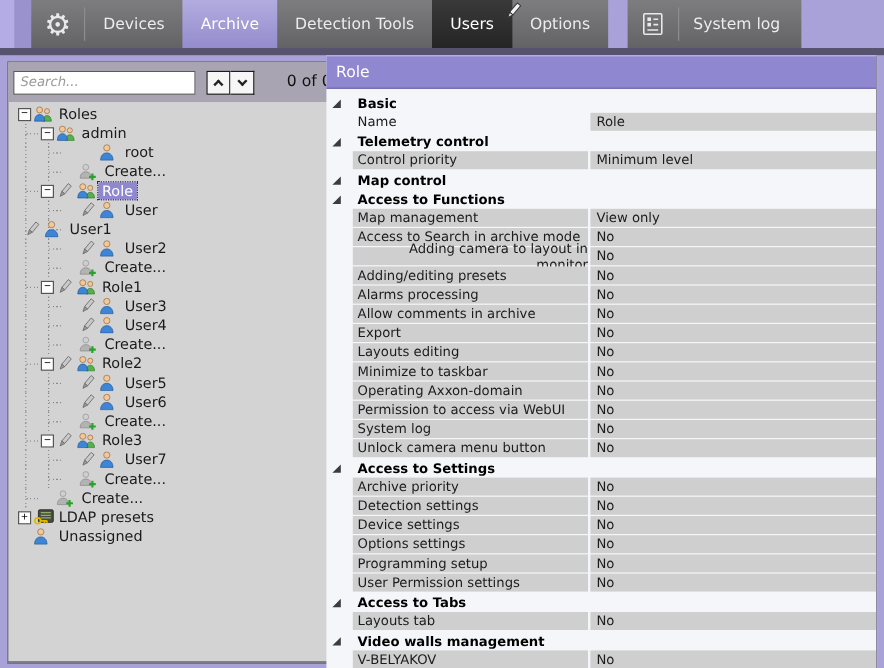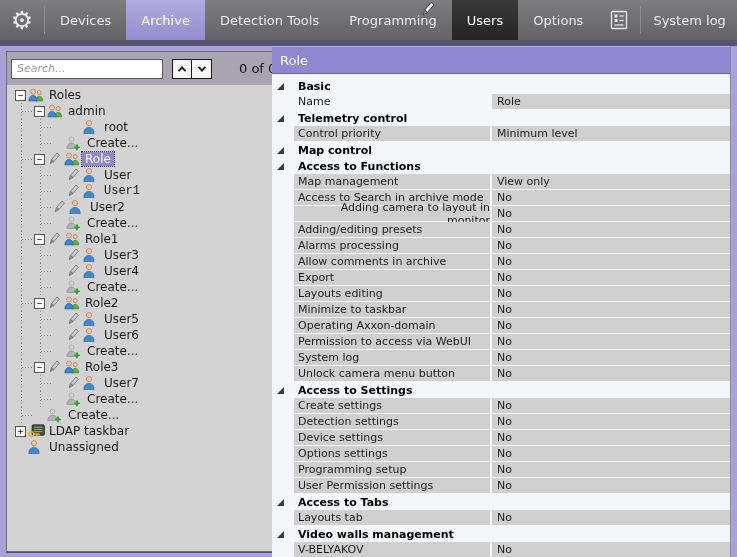--- a/index.html
+++ b/index.html
@@ -89,21 +89,20 @@
   <div class="tb-left-strip2"></div>
   <div class="tb-main">
     <div class="gear-cell">
       <span class="gear">⚙</span>
     </div>
     <div class="tb-sep"></div>
     <div class="tabs">
         <div class="tab">Devices</div>
         <div class="tab highlight">Archive</div>
         <div class="tab">Detection Tools</div>
-        <div class="tab">Programming</div>
         <div class="tab selected">Users</div>
         <div class="tab">Options</div>
       </div>
   </div>
   <div class="tb-gap"></div>
   <div class="tb-syslog">
     <div class="syslog-icon-cell">
       <svg width="20" height="20" viewBox="0 0 20 20" fill="none" stroke="#e9e9e9" stroke-width="1.3">
         <rect x="2.5" y="1.5" width="15" height="17" rx="1"></rect>
         <rect x="5.5" y="4.5" width="3" height="3" fill="#e9e9e9" stroke="none"></rect>
@@ -239,42 +238,42 @@
           </svg>
         </span>
         <span class="icon-slot">
           <svg width="12" height="14" viewBox="0 0 12 14">
             <circle cx="6" cy="3.2" r="2.6" fill="#f2c79a" stroke="#8a5a2a" stroke-width="0.5"></circle>
             <path d="M0.8 13.5 C0.8 9.6 3 7.4 6 7.4 C9 7.4 11.2 9.6 11.2 13.5 Z" fill="#3d85d6" stroke="#1d4f8a" stroke-width="0.5"></path>
           </svg>
         </span>
         <span class="tree-label">User</span>
       </div>
-      <div class="tree-row" style="padding-left: 46px; font-family: Liberation Mono, monospace;">
+      <div class="tree-row" style="">
         <span class="guide" style="left: 14px;"></span>
         <span class="guide" style="left: 33px;"></span>
         <span class="stub" style="left: 34px;"></span>
         <span class="exp-slot"></span>
         <span class="pencil-slot">
           <svg width="14" height="14" viewBox="0 0 14 14">
             <g transform="rotate(40 7 7)">
               <rect x="5.4" y="0.5" width="3.2" height="8.5" fill="#c9c9c9" stroke="#6f6f6f" stroke-width="0.7"></rect>
               <path d="M5.4 9 L7 13 L8.6 9 Z" fill="#9a9a9a" stroke="#6f6f6f" stroke-width="0.7"></path>
             </g>
           </svg>
         </span>
         <span class="icon-slot">
           <svg width="12" height="14" viewBox="0 0 12 14">
             <circle cx="6" cy="3.2" r="2.6" fill="#f2c79a" stroke="#8a5a2a" stroke-width="0.5"></circle>
             <path d="M0.8 13.5 C0.8 9.6 3 7.4 6 7.4 C9 7.4 11.2 9.6 11.2 13.5 Z" fill="#3d85d6" stroke="#1d4f8a" stroke-width="0.5"></path>
           </svg>
         </span>
         <span class="tree-label">User1</span>
       </div>
-      <div class="tree-row" style="padding-left: 32px;">
+      <div class="tree-row" style="padding-left: 46px;">
         <span class="guide" style="left: 14px;"></span>
         <span class="guide" style="left: 33px;"></span>
         <span class="stub" style="left: 34px;"></span>
         <span class="exp-slot"></span>
         <span class="pencil-slot">
           <svg width="14" height="14" viewBox="0 0 14 14">
             <g transform="rotate(40 7 7)">
               <rect x="5.4" y="0.5" width="3.2" height="8.5" fill="#c9c9c9" stroke="#6f6f6f" stroke-width="0.7"></rect>
               <path d="M5.4 9 L7 13 L8.6 9 Z" fill="#9a9a9a" stroke="#6f6f6f" stroke-width="0.7"></path>
             </g>
@@ -539,21 +538,21 @@
           <span class="exp-box">+</span>
         </span>
         <span class="icon-slot">
           <svg width="17" height="14" viewBox="0 0 17 14">
             <rect x="4" y="0.8" width="12.4" height="10.5" rx="1.2" fill="#4a4b42" stroke="#20211c" stroke-width="0.7"></rect>
             <path d="M6 3.2 h8.4 M6 5.4 h8.4 M6 7.6 h8.4" stroke="#8fae67" stroke-width="1"></path>
             <circle cx="3.4" cy="10" r="2.4" fill="none" stroke="#e0b800" stroke-width="1.4"></circle>
             <path d="M5.8 10 h5.4 M9 10 v2.2 M11.2 10 v1.6" stroke="#e0b800" stroke-width="1.4"></path>
           </svg>
         </span>
-        <span class="tree-label">LDAP taskbar</span>
+        <span class="tree-label">LDAP presets</span>
       </div>
       <div class="tree-row" style="padding-left: 8px;">
         <span class="exp-slot"></span>
         <span class="icon-slot">
           <svg width="12" height="14" viewBox="0 0 12 14">
             <circle cx="6" cy="3.2" r="2.6" fill="#f2c79a" stroke="#8a5a2a" stroke-width="0.5"></circle>
             <path d="M0.8 13.5 C0.8 9.6 3 7.4 6 7.4 C9 7.4 11.2 9.6 11.2 13.5 Z" fill="#3d85d6" stroke="#1d4f8a" stroke-width="0.5"></path>
           </svg>
         </span>
         <span class="tree-label">Unassigned</span>
@@ -664,21 +663,21 @@
         <span class="cell value">No</span>
       </div>
       <div class="prop-row">
         <span class="gutter">
           <span class="tri"></span>
         </span>
         <span class="sec-title">Access to Settings</span>
       </div>
       <div class="prop-row">
         <span class="gutter"></span>
-        <span class="cell label">Create settings</span>
+        <span class="cell label">Archive priority</span>
         <span class="cell value">No</span>
       </div>
       <div class="prop-row">
         <span class="gutter"></span>
         <span class="cell label">Detection settings</span>
         <span class="cell value">No</span>
       </div>
       <div class="prop-row">
         <span class="gutter"></span>
         <span class="cell label">Device settings</span>

